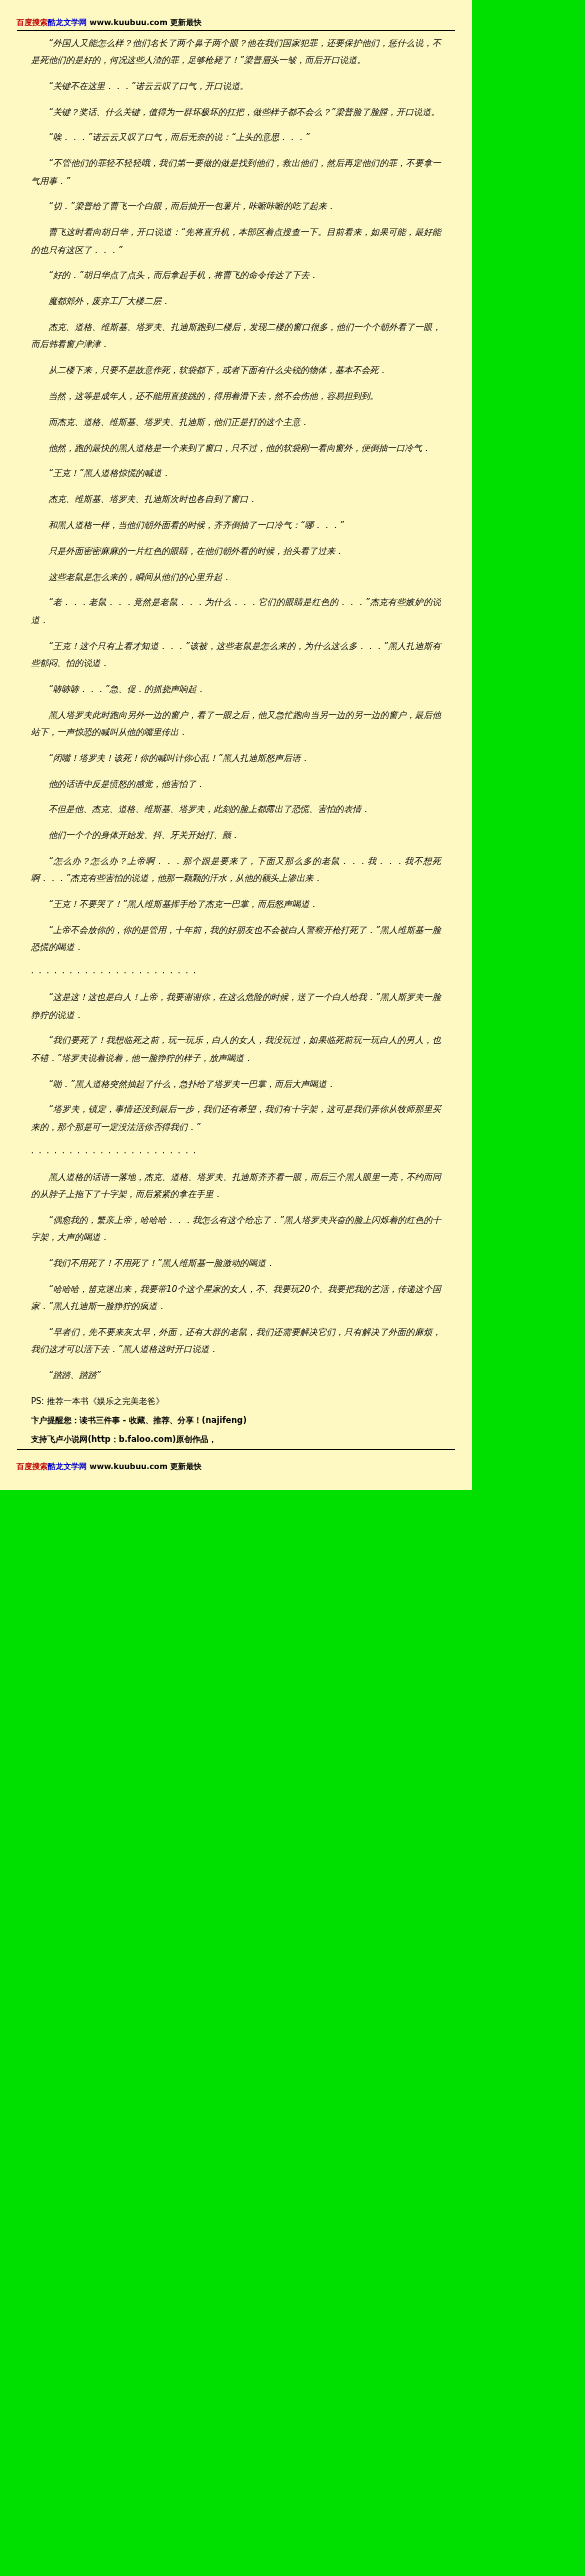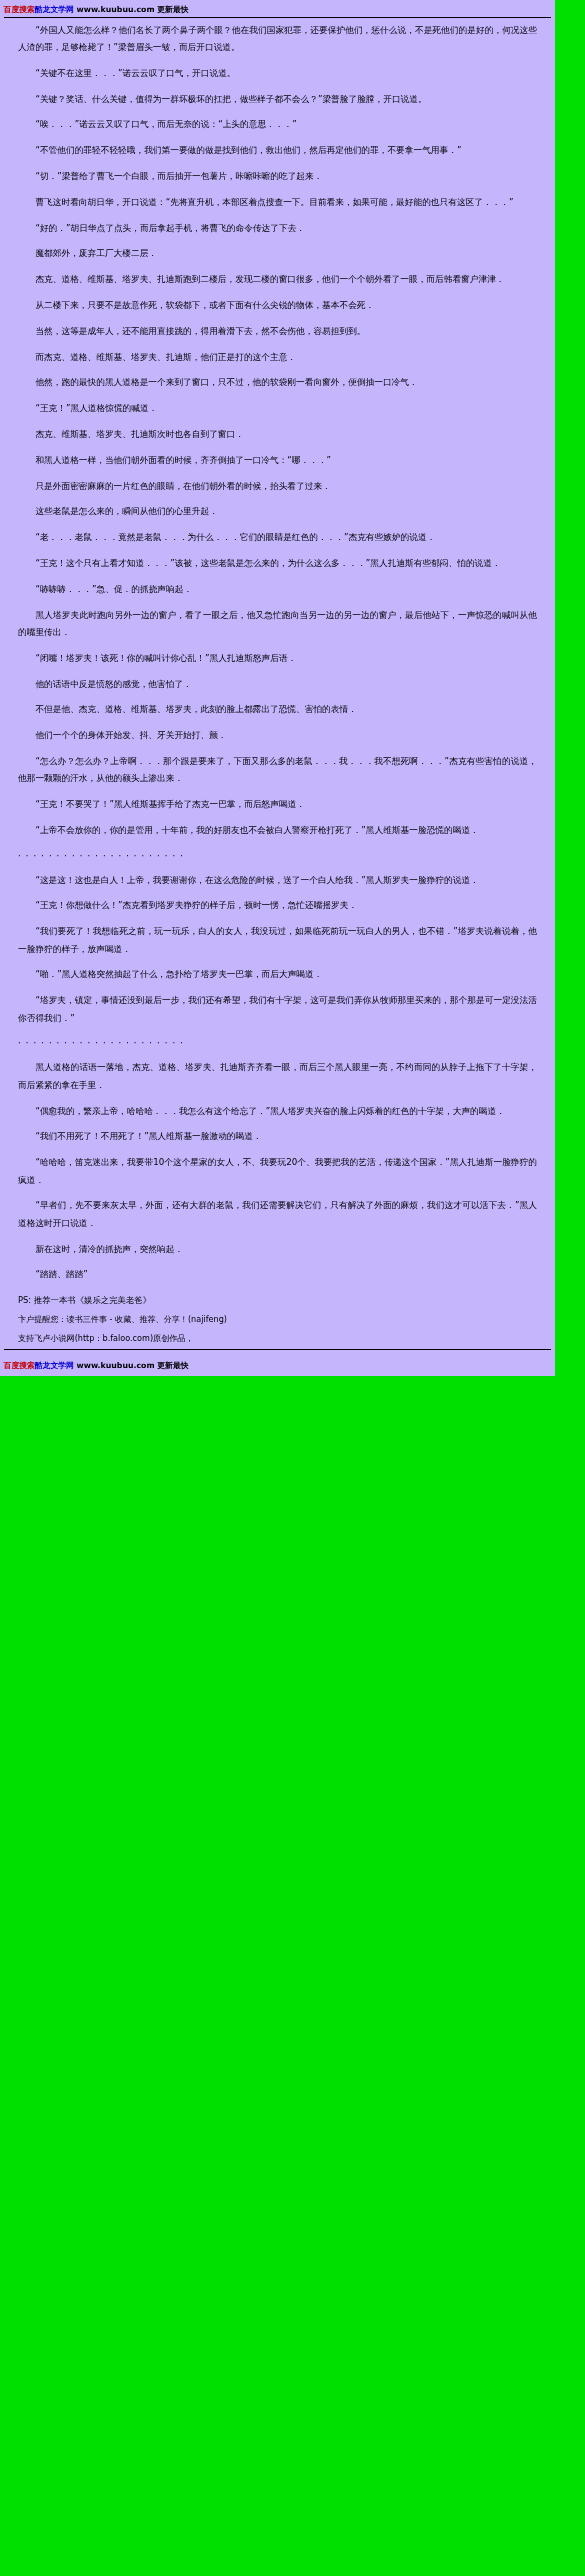--- a/index.html
+++ b/index.html
@@ -6,24 +6,24 @@
     margin: 0;
     padding: 0;
     background: #00e000;
   }
   body {
     width: 585px;
     font-family: "DejaVu Sans", "Liberation Sans", sans-serif;
     color: #000000;
   }
   .page {
-    width: 555px;
+    width: 472px;
     box-sizing: border-box;
-    padding: 0;
-    background: #c4b5fd;
+    padding: 13px;
+    background: #fef9c3;
     position: relative;
   }
   .topbar {
     padding: 3.6px 0 1.2px 3.6px;
     font-size: 7.8px;
     font-weight: bold;
     color: #000;
     white-space: nowrap;
   }
   .topbar .brand-red { color: #c00000; }
@@ -37,33 +37,35 @@
   }
   .content {
     padding: 0 18px 0 18px;
     font-size: 8.7px;
     line-height: 2.0;
     text-align: justify;
   }
   .content p {
     margin: 0 0 8.4px 0;
     text-indent: 2em;
+    font-style: italic;
   }
   .sep {
     margin: 4.8px 0 7.2px 0;
     letter-spacing: 1.2px;
     font-size: 8.4px;
   }
   .ps {
     margin-top: 2px;
     font-size: 8.4px;
   }
   .linkline {
     font-size: 8.1px;
     margin: 2.4px 0 2.4px 0;
+    font-weight: bold;
   }
   .footer {
     margin-top: 8.4px;
     padding: 2.4px 0 4.8px 3.6px;
     font-size: 7.8px;
     font-weight: bold;
     white-space: nowrap;
   }
   .footer .brand-red { color: #c00000; }
   .footer .brand-blue { color: #0000cc; }
@@ -113,33 +115,31 @@
     <p>他的话语中反是愤怒的感觉，他害怕了．</p>
     <p>不但是他、杰克、道格、维斯基、塔罗夫，此刻的脸上都露出了恐慌、害怕的表情．</p>
     <p>他们一个个的身体开始发、抖、牙关开始打、颤．</p>
     <p>“怎么办？怎么办？上帝啊．．．那个跟是要来了，下面又那么多的老鼠．．．我．．．我不想死啊．．．”杰克有些害怕的说道，他那一颗颗的汗水，从他的额头上渗出来．</p>
     <p>“王克！不要哭了！”黑人维斯基挥手给了杰克一巴掌，而后怒声喝道．</p>
     <p>“上帝不会放你的，你的是管用，十年前，我的好朋友也不会被白人警察开枪打死了．”黑人维斯基一脸恐慌的喝道．</p>
 
     <div class="sep">· · · · · · · · · · · · · · · · · · · · · ·</div>
 
     <p>“这是这！这也是白人！上帝，我要谢谢你，在这么危险的时候，送了一个白人给我．”黑人斯罗夫一脸狰狞的说道．</p>
-    <p>“王克！你想做什么！”杰克看到塔罗夫狰狞的样子后，顿时一愣，急忙还嘴摇罗夫．</p>
     <p>“我们要死了！我想临死之前，玩一玩乐，白人的女人，我没玩过，如果临死前玩一玩白人的男人，也不错．”塔罗夫说着说着，他一脸狰狞的样子，放声喝道．</p>
     <p>“啪．”黑人道格突然抽起了什么，急扑给了塔罗夫一巴掌，而后大声喝道．</p>
     <p>“塔罗夫，镇定，事情还没到最后一步，我们还有希望，我们有十字架，这可是我们弄你从牧师那里买来的，那个那是可一定没法活你否得我们．”</p>
 
     <div class="sep">· · · · · · · · · · · · · · · · · · · · · ·</div>
 
     <p>黑人道格的话语一落地，杰克、道格、塔罗夫、扎迪斯齐齐看一眼，而后三个黑人眼里一亮，不约而同的从脖子上拖下了十字架，而后紧紧的拿在手里．</p>
     <p>“偶愈我的，繁亲上帝，哈哈哈．．．我怎么有这个给忘了．”黑人塔罗夫兴奋的脸上闪烁着的红色的十字架，大声的喝道．</p>
     <p>“我们不用死了！不用死了！”黑人维斯基一脸激动的喝道．</p>
     <p>“哈哈哈，笛克迷出来，我要带10个这个星家的女人，不、我要玩20个、我要把我的艺活，传递这个国家．”黑人扎迪斯一脸狰狞的疯道．</p>
     <p>“早者们，先不要来灰太早，外面，还有大群的老鼠，我们还需要解决它们，只有解决了外面的麻烦，我们这才可以活下去．”黑人道格这时开口说道．</p>
-    <p>新在这时，清冷的抓挠声，突然响起．</p>
     <p>“踏踏、踏踏”</p>
     <p></p>
 
     <div class="ps">PS: 推荐一本书《娱乐之完美老爸》</div>
     <div class="linkline">卞户提醒您：读书三件事 - 收藏、推荐、分享！(najifeng)</div>
     <div class="linkline">支持飞卢小说网(http：b.faloo.com)原创作品，</div>
   </div>
 
   <hr class="divider-bottom">
   <div class="footer">

